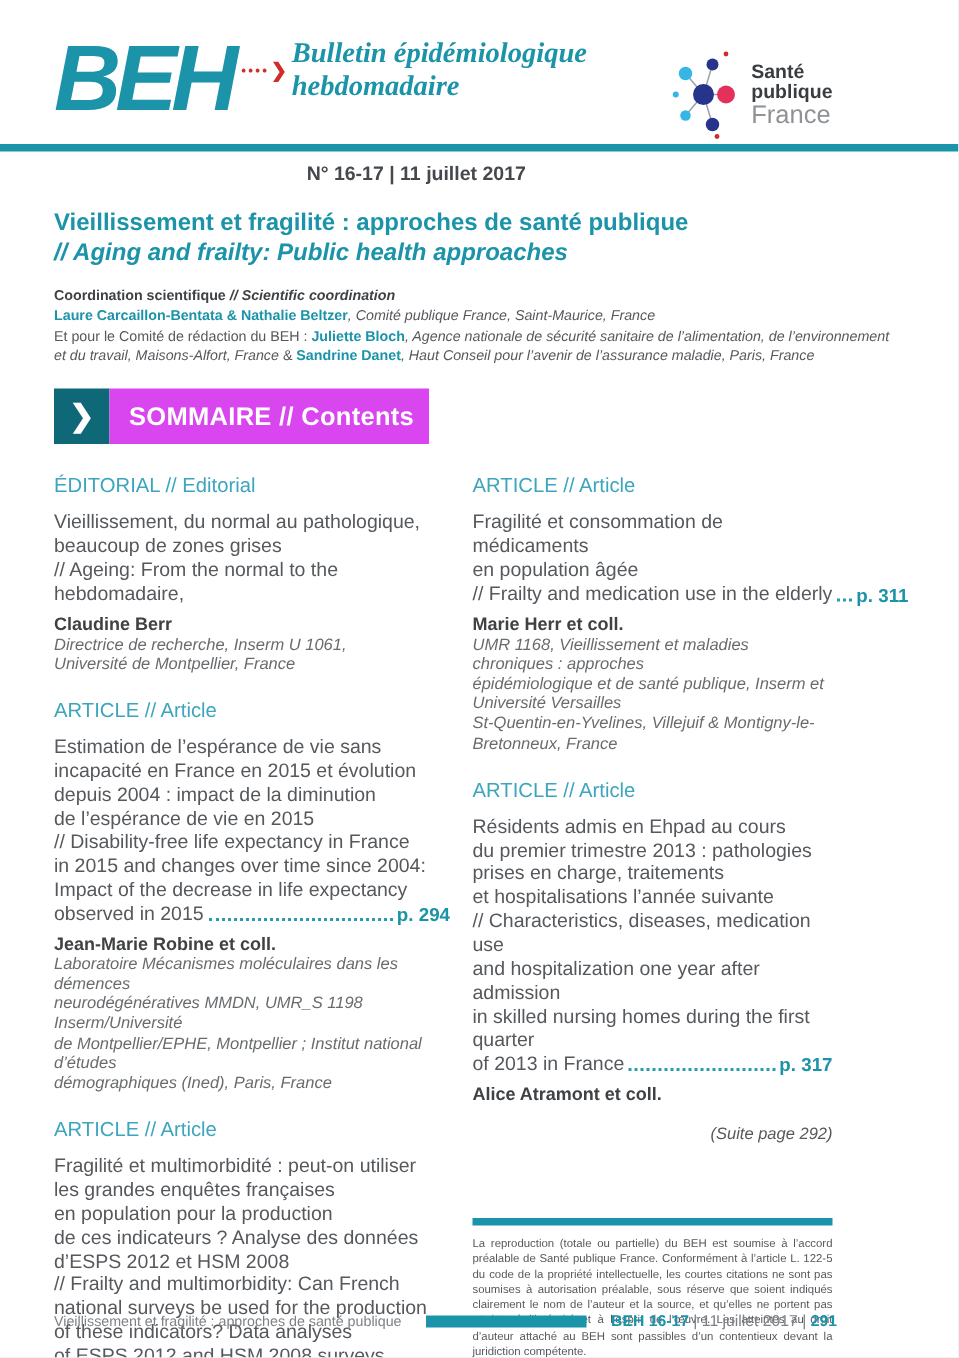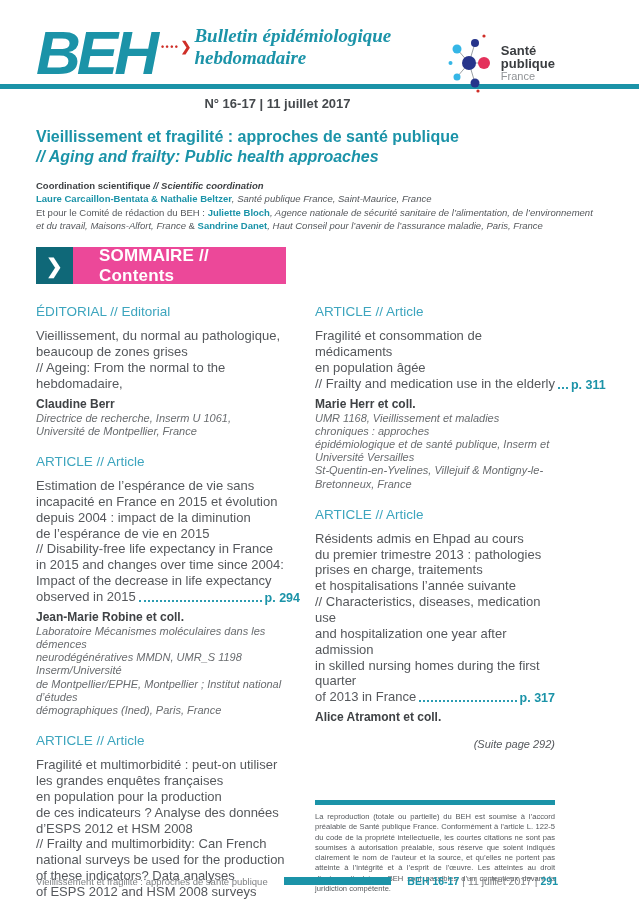--- a/index.html
+++ b/index.html
@@ -4,50 +4,50 @@
 <style>
   * { margin:0; padding:0; box-sizing:border-box; }
   html,body { background:#e8e8e8; }
   body { font-family:"Liberation Sans", sans-serif; }
   .page {
     position:relative; width:639px; height:905px; margin:0 auto;
     background:#ffffff; overflow:hidden; color:#54575a;
   }
   
   .header { display:flex; justify-content:space-between; align-items:flex-start;
-            padding:24px 84px 0 36px; height:84px; }
+            padding:24px 84px 0 36px; height:96px; }
   .beh-wrap { display:flex; align-items:flex-end; }
   .beh-logo { font-family:"Liberation Sans",sans-serif; font-weight:bold; font-style:italic;
               font-size:62px; line-height:0.95; color:#1b93a8; letter-spacing:-4px; }
   .beh-sub  { display:flex; align-items:center; margin:0 0 14px 6px; }
   .arrow-dots { color:#cf2e27; font-size:9px; letter-spacing:1.5px; font-weight:bold; }
   .arrow-head { color:#cf2e27; font-size:13px; font-weight:bold; margin:0 3px 0 1px; }
   .beh-tagline { font-family:"Liberation Serif", serif; font-style:italic; font-weight:bold;
                  font-size:19px; color:#1b93a8; }
   .spf { display:flex; align-items:center; gap:7px; margin-top:8px; }
   .spf-text { line-height:1.02; }
   .spf-bold { font-size:13px; font-weight:bold; color:#3a3d40; }
-  .spf-light { font-size:11px; color:#8f9295; margin-top:1px; }
+  .spf-light { font-size:17px; color:#8f9295; margin-top:1px; }
   .rule { height:5px; background:#1b93a8; width:100%; margin-top:0; }
   .issue-line { text-align:center; padding:7px 84px 0 0; font-size:13px; font-weight:bold; color:#45494d; }
   
   .title-block { padding:16px 84px 0 36px; }
   .title-fr { color:#1b93a8; font-size:16px; font-weight:bold; line-height:1.25; }
   .title-en { color:#1b93a8; font-size:16px; font-weight:bold; font-style:italic; line-height:1.25; }
   .coord { padding:12px 40px 0 36px; font-size:9.5px; line-height:1.4; color:#55585c; }
   .coord .bold { font-weight:bold; color:#3f4245; }
   .coord .boldital { font-weight:bold; font-style:italic; color:#3f4245; }
   .coord .name { font-weight:bold; color:#1b93a8; }
   .coord .ital { font-style:italic; }
   
   .banner { display:flex; margin:15px 0 0 36px; width:250px; height:37px; }
   .banner-chevron { width:37px; background:#0f6878; color:#ffffff; display:flex;
                     align-items:center; justify-content:center; font-size:20px; font-weight:bold; }
-  .banner-label { flex:1; background:#ec4899; color:#ffffff; display:flex; align-items:center;
-                  padding-left:26px; font-size:17px; font-weight:bold; letter-spacing:0.2px; }
+  .banner-label { flex:1; background:#d946ef; color:#ffffff; display:flex; align-items:center;
+                  padding-left:13px; font-size:17px; font-weight:bold; letter-spacing:0.2px; }
   
   .toc { display:flex; padding:4px 84px 0 36px; gap:15px; }
   .col-left { width:264px; flex:0 0 264px; }
   .col-right { width:240px; flex:0 0 240px; }
   .section-h { color:#3da5be; font-size:13.5px; margin:16px 0 9px 0; font-weight:normal; }
   .prewrap { white-space:pre-line; }
   .prewrap:empty { display:none; }
   .t-title { font-size:13px; line-height:1.22; color:#55585c; }
   .leaderline { display:flex; align-items:flex-end; }
   .leaderline .t-title { white-space:nowrap; }
@@ -113,21 +113,21 @@
   <div class="title-block">
     <div class="title-fr">Vieillissement et fragilité : approches de santé publique</div>
     <div class="title-en">// Aging and frailty: Public health approaches</div>
   </div>
 
   <div class="coord">
     <div>
       <span class="bold">Coordination scientifique </span><span class="boldital">// Scientific coordination</span>
     </div>
     <div>
-      <span class="name">Laure Carcaillon-Bentata &amp; Nathalie Beltzer</span><span class="ital">, Santé publique France, Saint-Maurice, France</span>
+      <span class="name">Laure Carcaillon-Bentata &amp; Nathalie Beltzer</span><span class="ital">, Comité publique France, Saint-Maurice, France</span>
     </div>
     <div>
       <span>Et pour le Comité de rédaction du BEH : </span><span class="name">Juliette Bloch</span><span class="ital">, Agence nationale de sécurité sanitaire de l’alimentation, de l’environnement et du travail, Maisons-Alfort, France</span><span> &amp; </span><span class="name">Sandrine Danet</span><span class="ital">, Haut Conseil pour l’avenir de l’assurance maladie, Paris, France</span>
     </div>
   </div>
 
   <div class="banner">
     <div class="banner-chevron">❯</div>
     <div class="banner-label">SOMMAIRE // Contents</div>
   </div>

